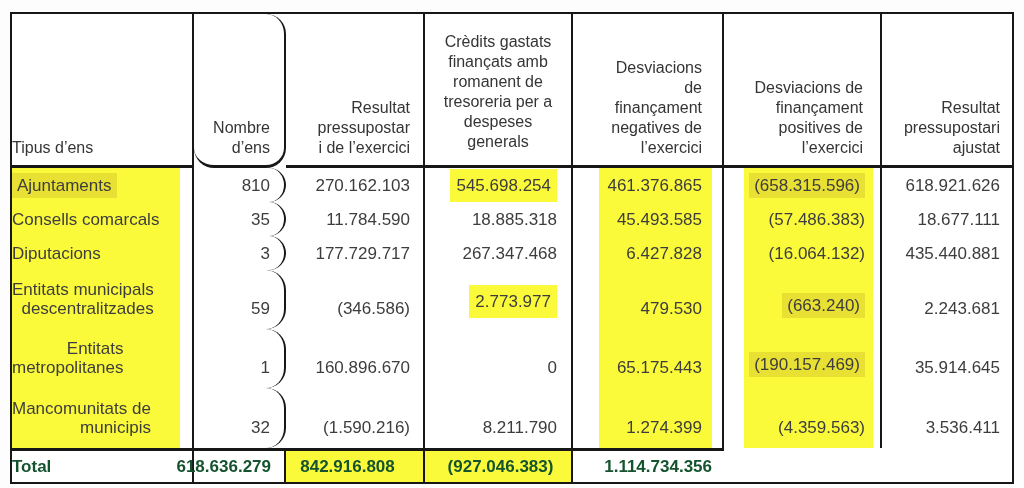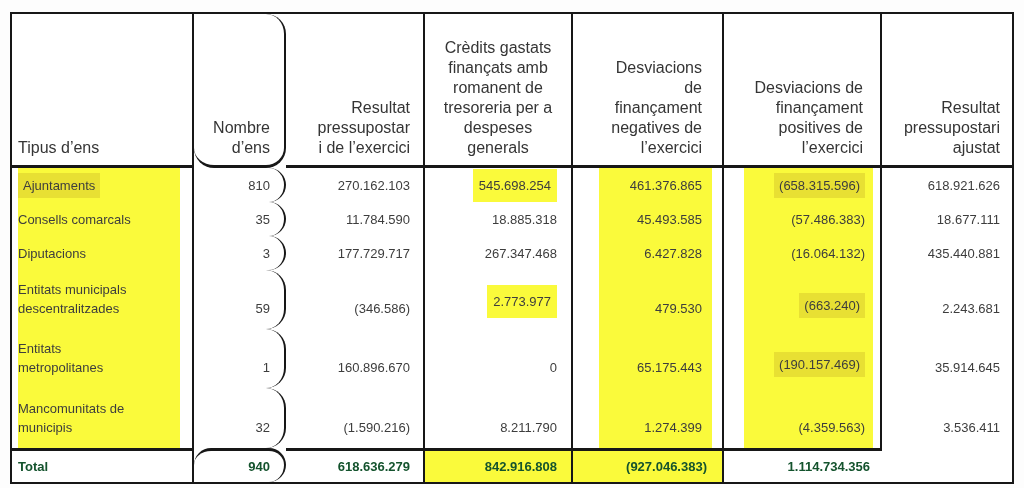--- a/index.html
+++ b/index.html
@@ -14,62 +14,62 @@
     position:absolute;left:10px;top:12px;width:1000px;
     border:2px solid #171717;
     background:#ffffff;
     display:grid;
     grid-template-columns:182px 92px 139px 148px 151px 158px 130px;
     grid-template-rows:154px 34px 34px 34px 59px 59px 60px 34px;
   }
   .c{
     border-right:2px solid #171717;
     display:flex;
-    font-size:13px;
+    font-size:17px;
     line-height:19px;
     min-width:0;
   }
   .c7{border-right:none;}
   
   .th{
     border-bottom:3px solid #171717;
     align-items:flex-end;
     font-size:16px;
     line-height:20px;
     color:#353535;
   }
   .th .val{margin-bottom:7px;}
   
-  .c1{padding-left:6px;padding-right:12px;}
+  .c1{padding-right:12px;text-align:right;}
   .c2{padding-right:14px;justify-content:flex-end;border-radius:20px;}
   .c3{padding-right:13px;justify-content:flex-end;}
   .c4{padding-right:14px;justify-content:flex-end;}
   .c5{padding-left:26px;padding-right:10px;justify-content:flex-end;}
   .c5 .val{margin-right:10px;}
   .c6{padding-left:20px;padding-right:7px;justify-content:flex-end;}
   .c6 .val{margin-right:8px;}
   .c7{padding-right:12px;justify-content:flex-end;}
   .c1{justify-content:flex-start;}
-  .th.c4{justify-content:center;padding:0 6px;text-align:center;}
+  .th.c4{justify-content:center;padding:6px 6px;text-align:center;}
   .th.c5 .val,.th.c6 .val{margin-right:10px;text-align:right;}
   .th.c2 .val,.th.c3 .val,.th.c7 .val{text-align:right;}
   
   .vc{align-items:center;}
   .vb{align-items:flex-end;}
   .vb .val{margin-bottom:11px;}
   
   .tt{
     border-top:3px solid #171717;
     align-items:center;
     font-weight:bold;
     color:#14532d;
   }
   
   .band{background-color:var(--hl,#fafa3b);background-clip:content-box;}
-  .fill{background-color:var(--hl,#fafa3b);}
+  .fill{background-color:var(--hl,#fafa3b);justify-content:center;}
   .hl{background-color:var(--hl,#fafa3b);padding:7px 6px;}
   .hld{background-color:var(--hld,#e8e033);padding:3px 5px;}
   .val{white-space:pre-line;}
   .num{text-align:right;}
 </style>
 </head>
 <body>
 
 <div class="table">
 
@@ -242,23 +242,20 @@
   <div class="c c6 vb band">
       <span class="val num">(4.359.563)</span>
     </div>
   <div class="c c7 vb">
       <span class="val num">3.536.411</span>
     </div>
 
   <div class="c c1 tt">
       <span class="val">Total</span>
     </div>
-  <div class="c c2 tt">
-      <span class="val num">940</span>
-    </div>
   <div class="c c3 tt">
       <span class="val num">618.636.279</span>
     </div>
   <div class="c c4 tt fill">
       <span class="val num">842.916.808</span>
     </div>
   <div class="c c6 tt fill">
       <span class="val num">(927.046.383)</span>
     </div>
   <div class="c c7 tt">

